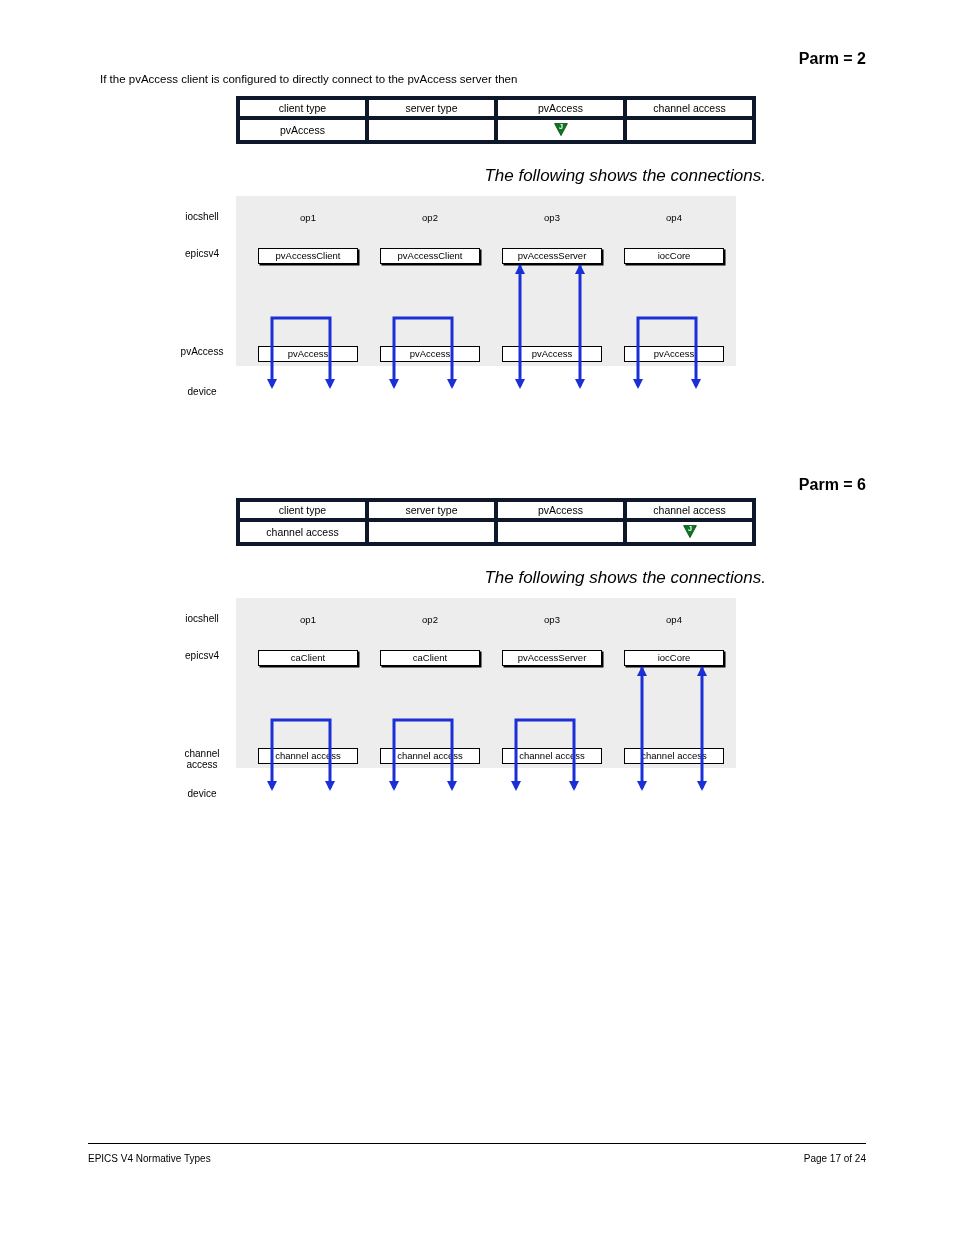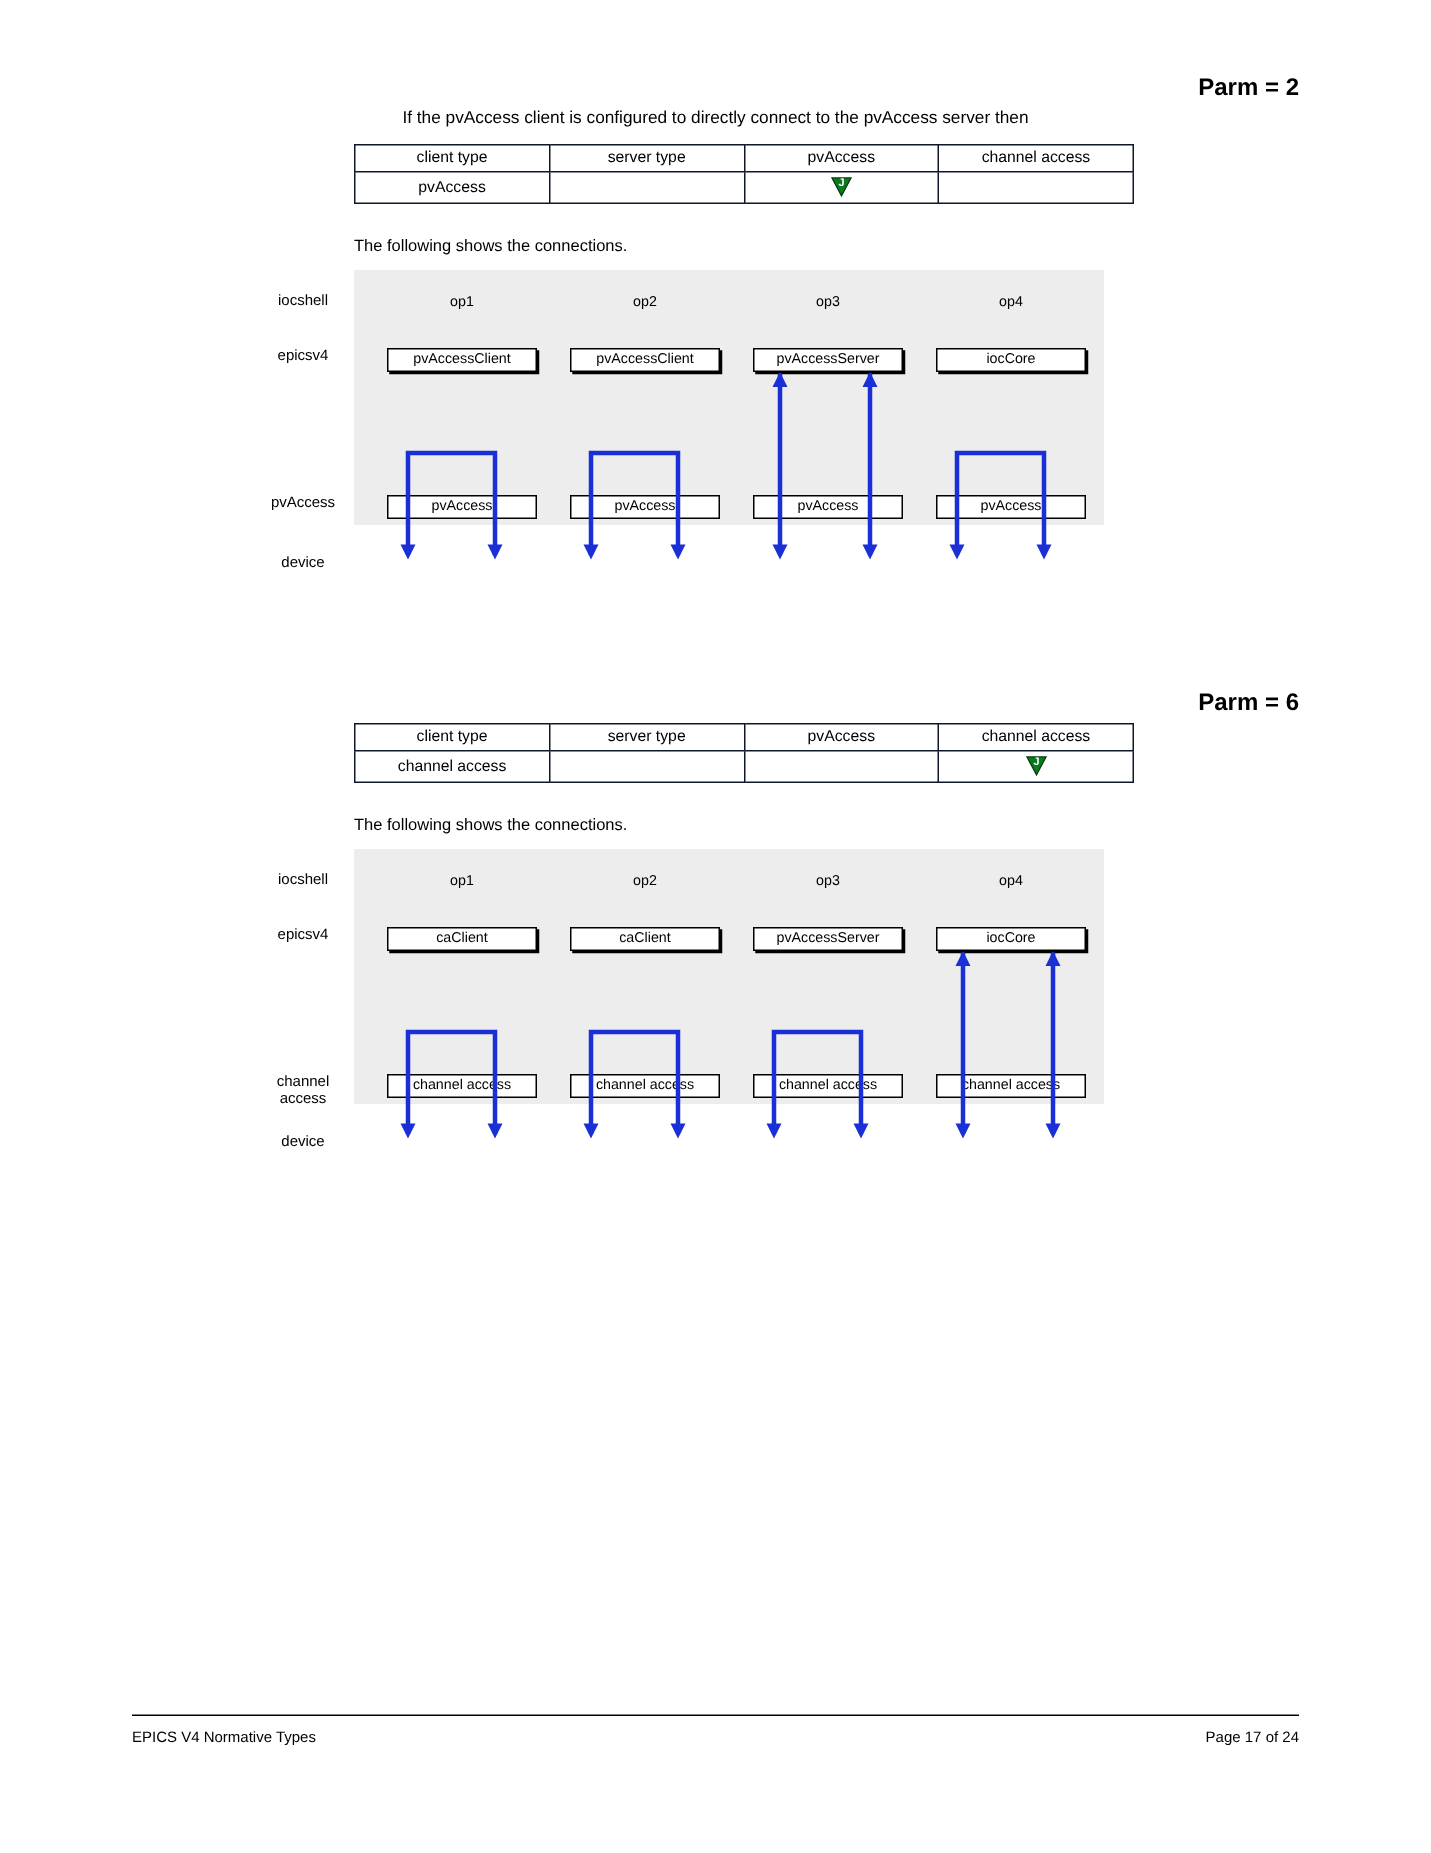--- a/index.html
+++ b/index.html
@@ -16,49 +16,50 @@
     min-height: 1200px;
   }
   .section-heading {
     font-weight: bold;
     font-size: 16px;
     margin: 0 0 4px 0;
     text-align: right;
   }
   .section-sub {
     font-size: 11.5px;
-    margin: 4px 0 8px 0;
+    margin: 4px 0 8px 12px;
     line-height: 1.35;
-    text-align: center;
   }
   .parm-table {
     border-collapse: collapse;
     width: 520px;
     margin-left: 148px;
     font-size: 10.5px;
     table-layout: fixed;
   }
   .parm-table th, .parm-table td {
-    border: 1px solid #0f172a;
+    border: 4px solid #0f172a;
     padding: 2px 4px;
     text-align: center;
     font-weight: normal;
     height: 18px;
     width: 25%;
   }
   .parm-table th { font-weight: normal; }
   .marker-cell svg { width: 16px; height: 16px; vertical-align: middle; }
   .figure-area {
     margin-left: 148px;
     width: 530px;
     position: relative;
   }
   .figure-caption {
-    font-size: 11px;
+    font-size: 17px;
+    font-style: italic;
     margin: 22px 0 4px 0;
+    text-align: right;
   }
   .fig-canvas {
     position: relative;
     width: 520px;
     height: 220px;
   }
   .fig-bg {
     position: absolute;
     left: 0; top: 6px;
     width: 500px; height: 170px;

